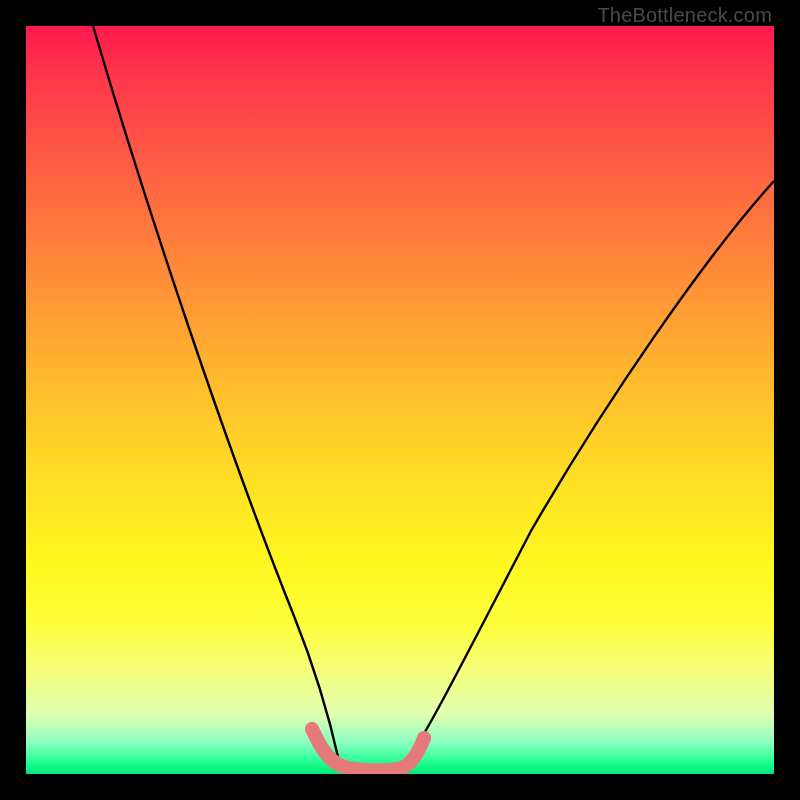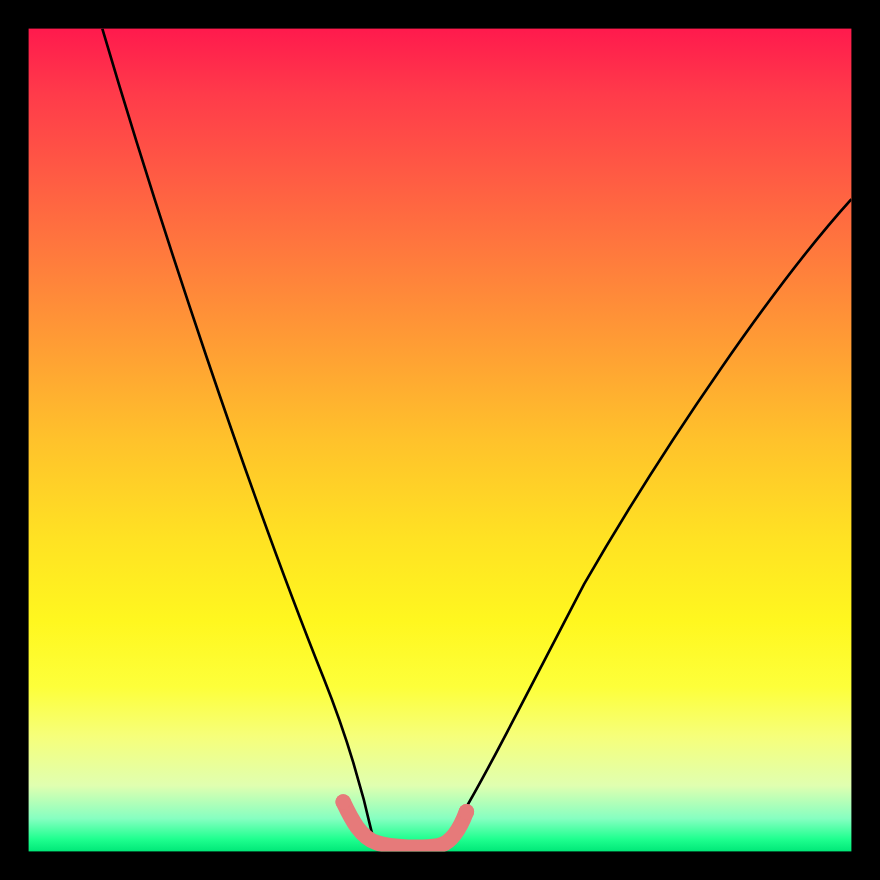--- a/index.html
+++ b/index.html
@@ -72,13 +72,14 @@
                C 405 700, 445 620, 505 505
                C 580 375, 680 230, 748 155" fill="none" stroke="#000" stroke-width="2.4"></path>
       <path d="M 286 703
                C 294 720, 302 735, 316 740
                C 330 745, 360 745, 372 743
                C 384 741, 392 728, 398 712" fill="none" stroke="#e67a7a" stroke-width="14" stroke-linecap="round" stroke-linejoin="round"></path>
       <circle cx="286" cy="703" r="7" fill="#e67a7a"></circle>
       <circle cx="398" cy="712" r="7" fill="#e67a7a"></circle>
     </svg>
   </div>
+  <div class="credit">TheBottleneck.com</div>
 </div>
 
 </body></html>

